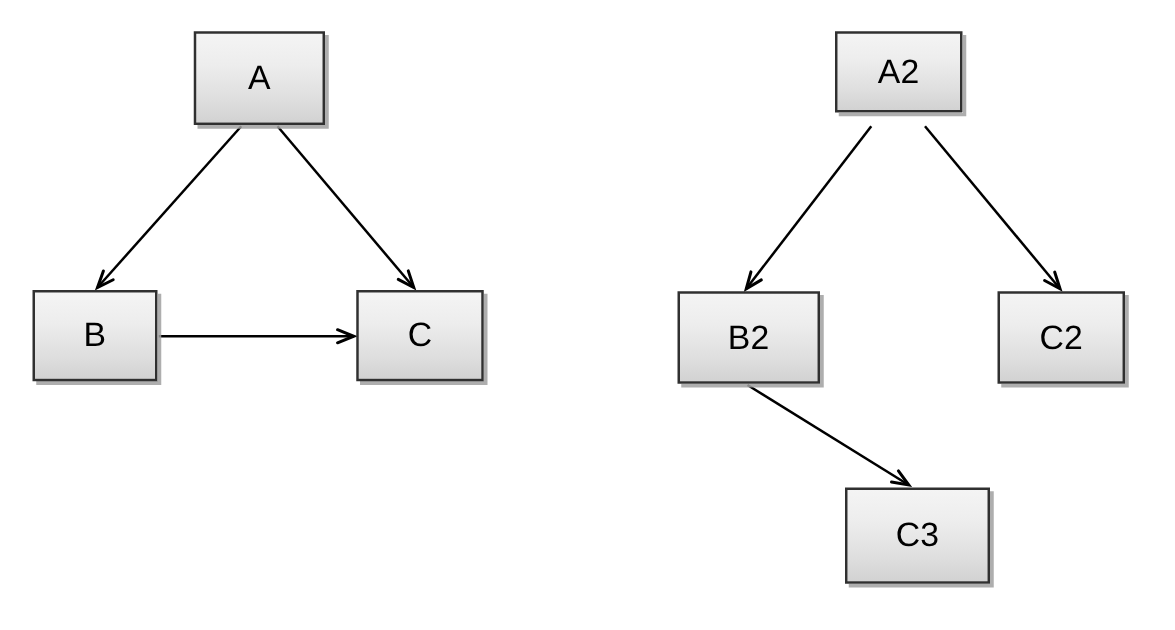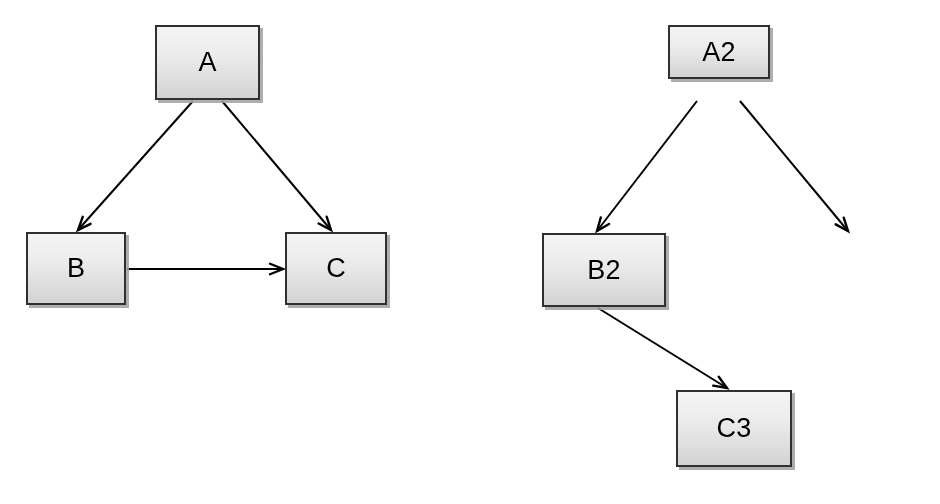--- a/index.html
+++ b/index.html
@@ -80,23 +80,26 @@
 
   <div class="node" style="left: 155px; top: 25px; width: 105px; height: 75px; border-color: rgb(48, 48, 48); background: linear-gradient(rgb(244, 244, 244) 0%, rgb(237, 237, 237) 35%, rgb(222, 222, 222) 75%, rgb(210, 210, 210) 100%);">
     <span class="node-label">A</span>
   </div>
   <div class="node" style="left: 26px; top: 232px; width: 100px; height: 73px; border-color: rgb(48, 48, 48); background: linear-gradient(rgb(244, 244, 244) 0%, rgb(237, 237, 237) 35%, rgb(222, 222, 222) 75%, rgb(210, 210, 210) 100%);">
     <span class="node-label">B</span>
   </div>
   <div class="node" style="left: 285px; top: 232px; width: 102px; height: 73px; border-color: rgb(48, 48, 48); background: linear-gradient(rgb(244, 244, 244) 0%, rgb(237, 237, 237) 35%, rgb(222, 222, 222) 75%, rgb(210, 210, 210) 100%);">
     <span class="node-label">C</span>
   </div>
-  <div class="node" style="left: 668px; top: 25px; width: 102px; height: 54px; border-color: rgb(48, 48, 48); background: linear-gradient(rgb(244, 244, 244) 0%, rgb(237, 237, 237) 35%, rgb(222, 222, 222) 75%, rgb(210, 210, 210) 100%);">
+  <div class="node" style="left: 668px; top: 25px; width: 102px; height: 65px; border-color: rgb(48, 48, 48); background: linear-gradient(rgb(244, 244, 244) 0%, rgb(237, 237, 237) 35%, rgb(222, 222, 222) 75%, rgb(210, 210, 210) 100%);">
     <span class="node-label">A2</span>
   </div>
-  <div class="node" style="left: 542px; top: 233px; width: 124px; height: 74px; border-color: rgb(48, 48, 48); background: linear-gradient(rgb(244, 244, 244) 0%, rgb(237, 237, 237) 35%, rgb(222, 222, 222) 75%, rgb(210, 210, 210) 100%);">
+  <div class="node" style="left: 542px; top: 233px; width: 114px; height: 74px; border-color: rgb(48, 48, 48); background: linear-gradient(rgb(244, 244, 244) 0%, rgb(237, 237, 237) 35%, rgb(222, 222, 222) 75%, rgb(210, 210, 210) 100%);">
     <span class="node-label">B2</span>
+  </div>
+  <div class="node" style="left: 798px; top: 233px; width: 102px; height: 74px; border-color: rgb(48, 48, 48); background: linear-gradient(rgb(244, 244, 244) 0%, rgb(237, 237, 237) 35%, rgb(222, 222, 222) 75%, rgb(210, 210, 210) 100%);">
+    <span class="node-label">C2</span>
   </div>
   <div class="node" style="left: 676px; top: 390px; width: 116px; height: 77px; border-color: rgb(48, 48, 48); background: linear-gradient(rgb(244, 244, 244) 0%, rgb(237, 237, 237) 35%, rgb(222, 222, 222) 75%, rgb(210, 210, 210) 100%);">
     <span class="node-label">C3</span>
   </div>
 
 </div>
 
 </body></html>

